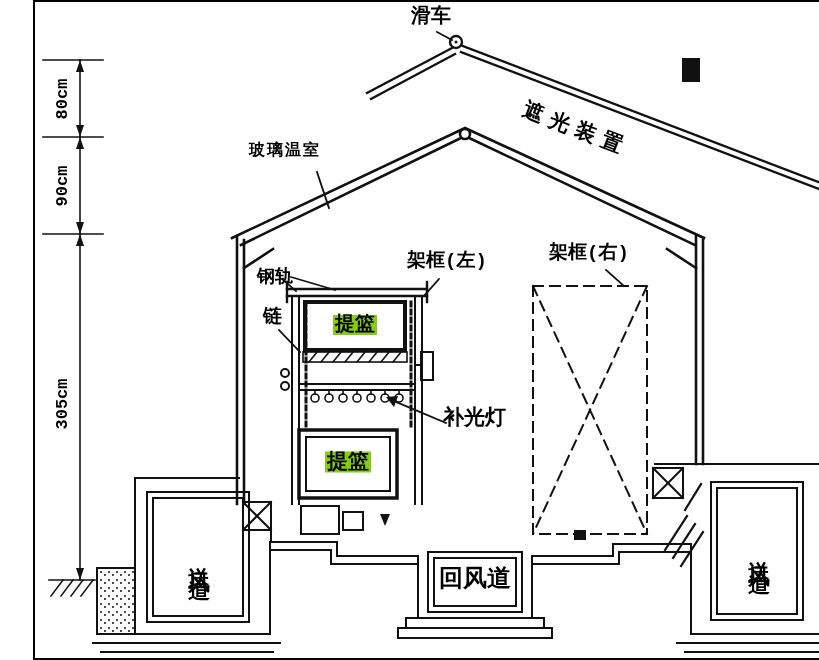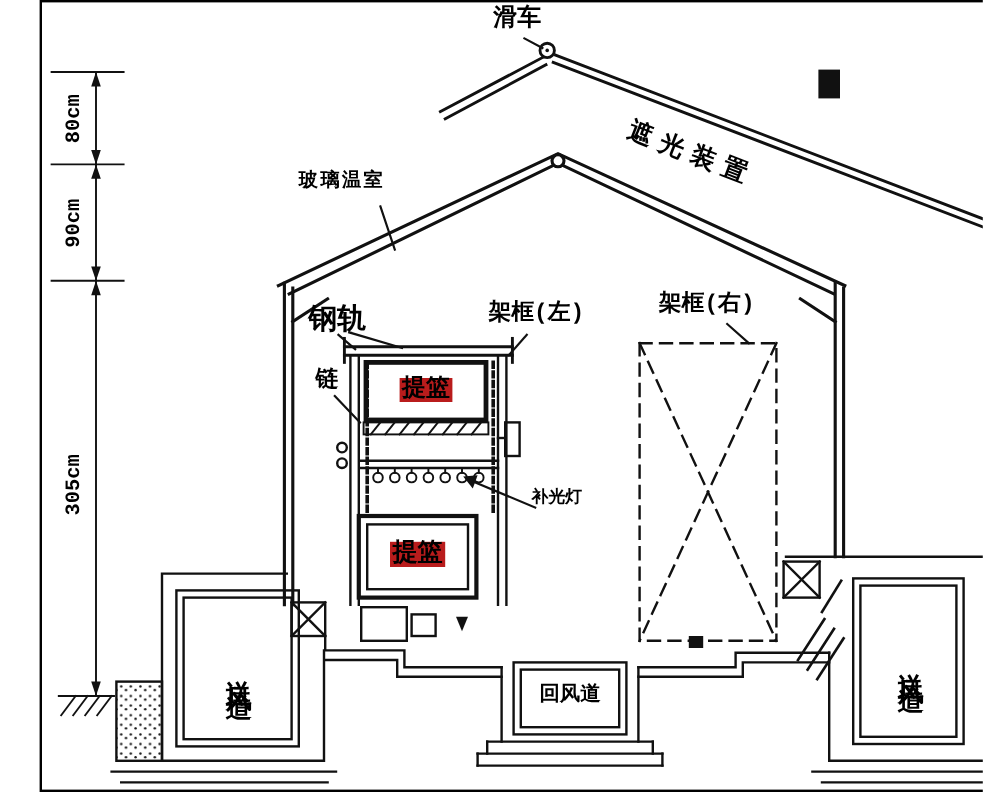--- a/index.html
+++ b/index.html
@@ -23,21 +23,21 @@
   }
   .ctr{transform:translate(-50%,-50%);}
   .rot{transform:translate(-50%,-50%) rotate(-90deg);}
   .vert{
     transform:translate(-50%,-50%);
     writing-mode:vertical-rl;
     text-orientation:upright;
     letter-spacing:6px;
   }
   .tilt{transform:rotate(21deg);transform-origin:left top;letter-spacing:7px;}
-  .whitebg{background:#b91c1c;padding:0 2px;}
+  .whitebg{background:#84cc16;padding:0 2px;}
 </style>
 </head>
 <body>
 
 <div class="figure">
 
   <svg width="819" height="660" viewBox="0 0 819 660">
     <defs>
       <pattern id="stipple" width="8" height="8" patternUnits="userSpaceOnUse">
         <circle cx="2" cy="2" r="1" fill="#111"></circle>
@@ -238,28 +238,28 @@
       <polygon points="45,578 41,566 49,566"></polygon>
       <polygon points="351,395 363,394 359,405"></polygon>
       <polygon points="345,512 355,512 350,524"></polygon>
       <rect x="539" y="528" width="12" height="10"></rect>
     </g>
   </svg>
 
   <div class="label" style="left:376px;top:5px;font-size:20px;">滑车</div>
   <div class="label tilt" style="left:492px;top:98px;font-size:21px;">遮光装置</div>
   <div class="label" style="left:214px;top:141px;font-size:16px;letter-spacing:2px;">玻璃温室</div>
-  <div class="label" style="left:222px;top:254px;font-size:24px;">钢轨</div>
+  <div class="label" style="left:222px;top:266px;font-size:18px;">钢轨</div>
   <div class="label" style="left:372px;top:250px;font-size:19px;text-align:center;">架框(左)</div>
   <div class="label" style="left:514px;top:242px;font-size:19px;text-align:right;">架框(右)</div>
   <div class="label" style="left:228px;top:306px;font-size:19px;">链</div>
   <div class="label ctr whitebg" style="left:320px;top:323px;font-size:20px;">提篮</div>
-  <div class="label" style="left:408px;top:406px;font-size:14px;">补光灯</div>
+  <div class="label" style="left:408px;top:406px;font-size:21px;">补光灯</div>
   <div class="label ctr whitebg" style="left:313px;top:460px;font-size:21px;">提篮</div>
   <div class="label vert" style="left:162px;top:556px;font-size:22px;">送风道</div>
-  <div class="label ctr" style="left:440px;top:578px;font-size:17px;">回风道</div>
+  <div class="label ctr" style="left:440px;top:578px;font-size:24px;">回风道</div>
   <div class="label vert" style="left:722px;top:550px;font-size:22px;">送风道</div>
 
   <div class="label rot" style="left:27px;top:97px;font-size:17px;">80cm</div>
   <div class="label rot" style="left:27px;top:184px;font-size:17px;">90cm</div>
   <div class="label rot" style="left:27px;top:402px;font-size:17px;">305cm</div>
 
 </div>
 
 </body></html>

